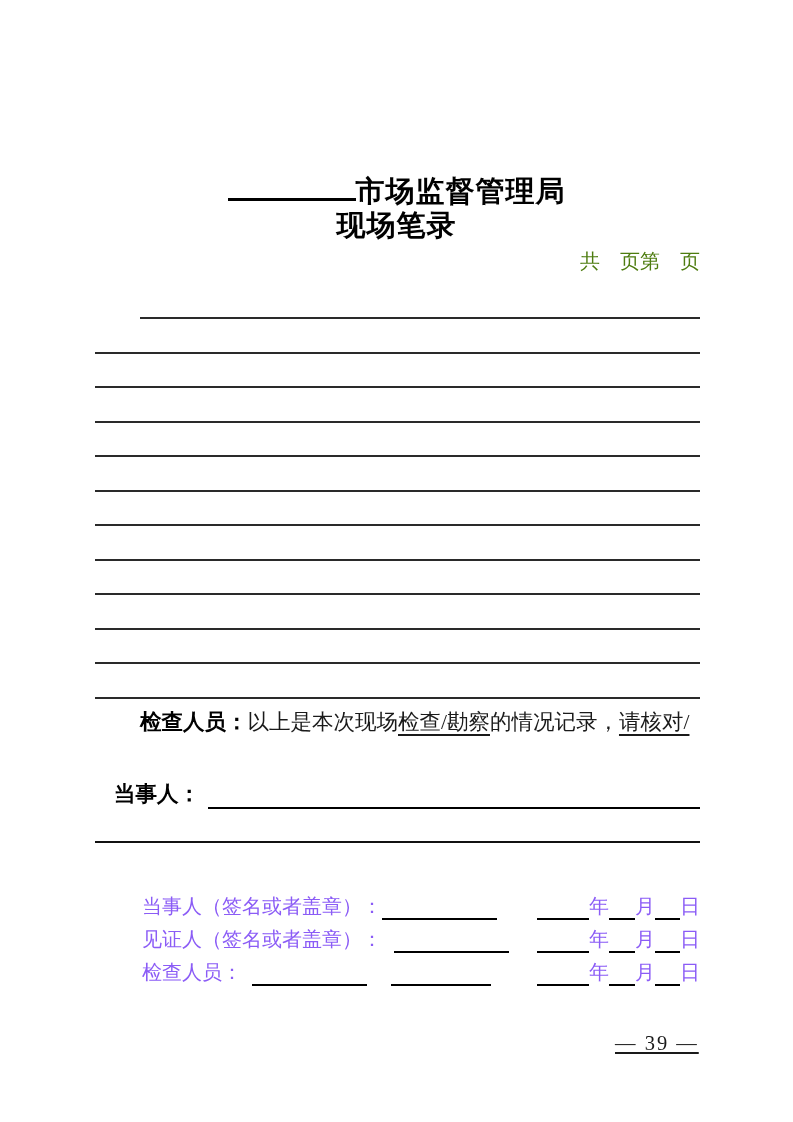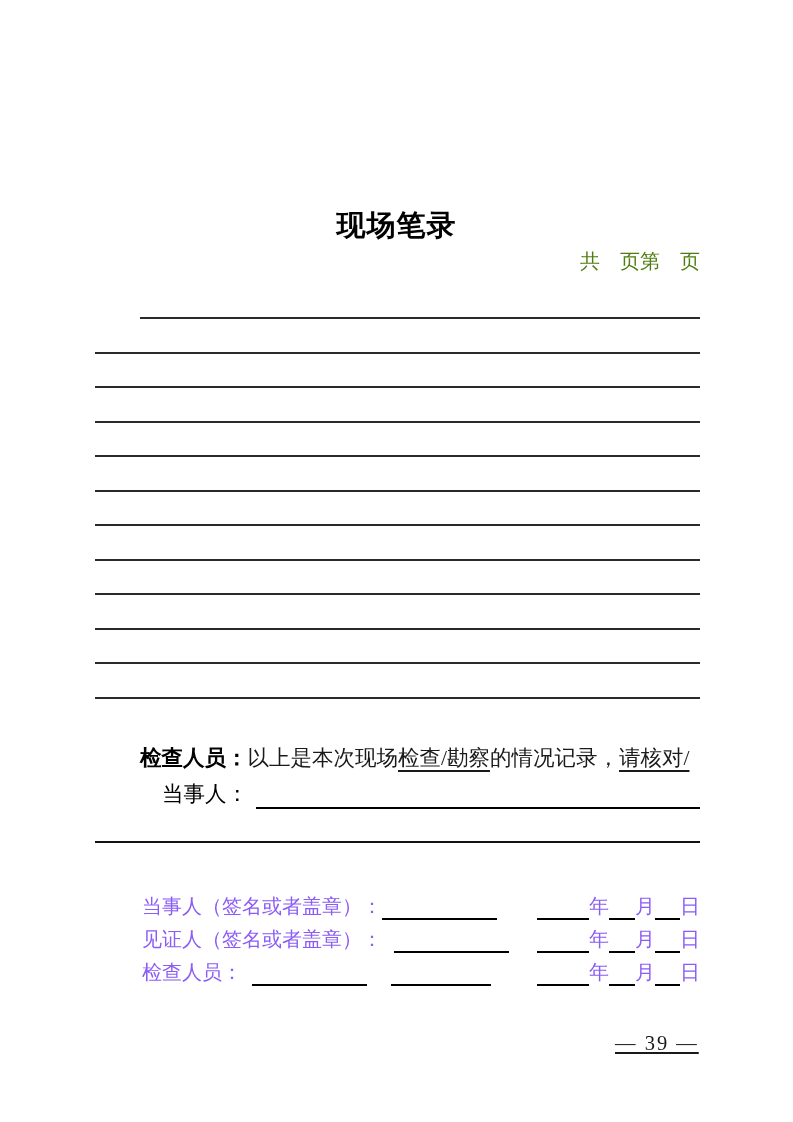--- a/index.html
+++ b/index.html
@@ -45,36 +45,36 @@
     height:0;
     border-top:2px solid #2a2a2a;
   }
   
   .para-line{
     position:absolute;left:95px;width:605px;
     font-size:21.5px;line-height:30px;
     white-space:nowrap;
     color:#1a1a1a;
   }
-  .para-line1{top:707px;padding-left:45px;width:560px;margin-top:36px;}
+  .para-line1{top:707px;padding-left:45px;width:560px;}
   .para-line2{top:741px;}
   .bold{font-weight:700;color:#000;}
   .uline{
     text-decoration:underline;
     text-decoration-thickness:1.5px;
     text-underline-offset:5px;
   }
   
   .party-line{
     position:absolute;top:779px;left:95px;width:605px;
     height:30px;
     display:flex;align-items:flex-end;
     font-size:21.5px;line-height:30px;
   }
-  .party-line .label{margin-left:67px;font-weight:400;color:#000;white-space:nowrap;}
+  .party-line .label{margin-left:19px;font-weight:700;color:#000;white-space:nowrap;}
   .fill-blank{
     flex:1;
     height:2px;
     border-bottom:2px solid #000;
     margin-left:8px;
   }
   
   .separator{
     position:absolute;top:841px;left:95px;width:605px;
     height:0;border-top:2.5px solid #111;
@@ -116,20 +116,23 @@
     color:#1a1a1a;
     white-space:pre;
     text-decoration:underline;
   }
 </style>
 </head>
 <body>
 
 <div class="page">
 
+  <div class="title-line title-line1">
+    <span class="title-blank"></span><span>市场监督管理局</span>
+  </div>
   <div class="title-line title-line2">
     <span>现场笔录</span>
   </div>
 
   <div class="page-count">共　页第　页</div>
 
   <div id="lines">
       <div class="rule-line" style="left: 140px; width: 560px; top: 317px;"></div>
       <div class="rule-line" style="left: 95px; width: 605px; top: 352px;"></div>
       <div class="rule-line" style="left: 95px; width: 605px; top: 386px;"></div>

